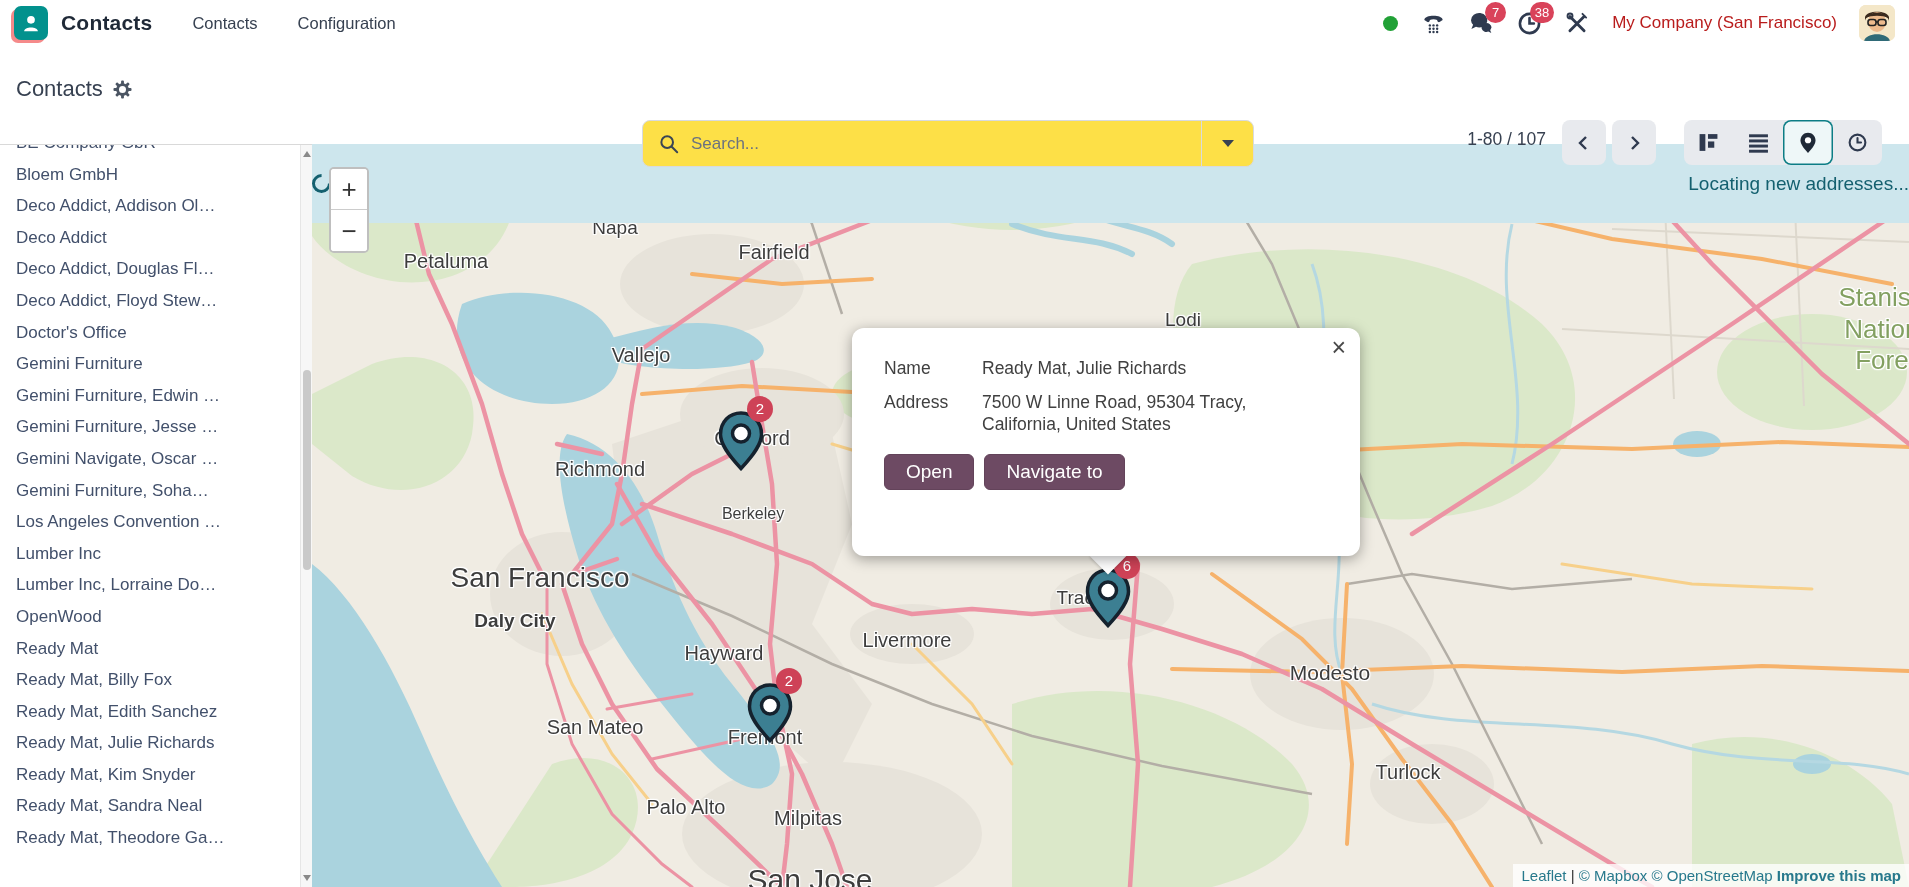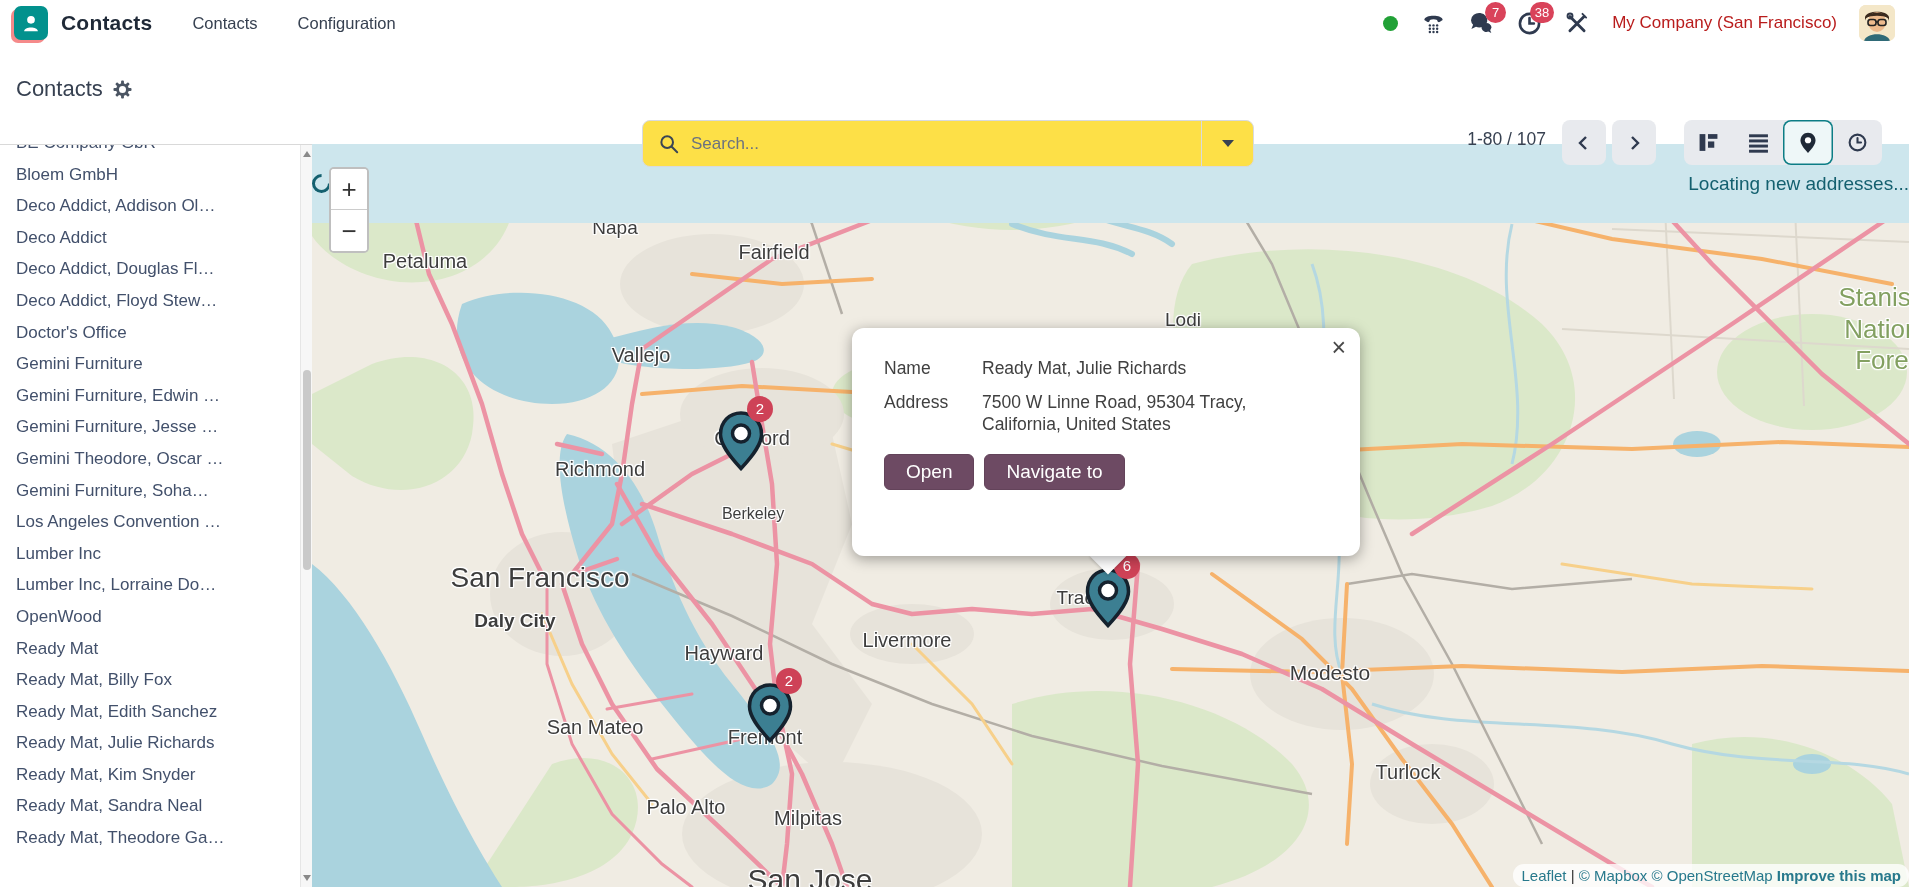--- a/index.html
+++ b/index.html
@@ -91,21 +91,21 @@
     z-index:40; display:flex; align-items:center; justify-content:space-between; gap:11px; }
   .banner-spinner { width:19px; height:19px; border-radius:50%; border:3px solid #14606f;
     border-top-color:transparent; transform:rotate(45deg); }
   .banner-text { font-size:19px; color:#14606f; }
   .zoom-ctl { position:absolute; left:17px; top:23px; width:40px; z-index:50;
     border:2px solid rgba(0,0,0,.25); border-radius:5px; overflow:hidden; background:#fff; }
   .zoom-btn { width:100%; height:41px; background:#fff; border:0; font-size:26px; color:#333;
     cursor:pointer; line-height:38px; font-family:"Liberation Sans",sans-serif; }
   .zoom-btn.zin { border-bottom:1px solid #ccc; }
   .map-attribution { position:absolute; right:0; bottom:0; background:rgba(255,255,255,.78);
-    padding:3px 8px; font-size:15px; color:#333; z-index:45; white-space:nowrap;border-radius:11px; }
+    padding:3px 8px; font-size:15px; color:#333; z-index:45; white-space:nowrap; }
   .attr-link { color:#27798c; text-decoration:none; }
   .attr-bold { font-weight:700; color:#27798c; }
 </style>
 </head>
 <body>
 
 <div class="navbar">
   <div class="nav-left">
     <div class="app-icon">
       <svg width="22" height="22" viewBox="0 0 24 24">
@@ -250,21 +250,21 @@
       <div class="contact-item">BE Company GbR</div>
       <div class="contact-item">Bloem GmbH</div>
       <div class="contact-item">Deco Addict, Addison Ol…</div>
       <div class="contact-item">Deco Addict</div>
       <div class="contact-item">Deco Addict, Douglas Fl…</div>
       <div class="contact-item">Deco Addict, Floyd Stew…</div>
       <div class="contact-item">Doctor's Office</div>
       <div class="contact-item">Gemini Furniture</div>
       <div class="contact-item">Gemini Furniture, Edwin …</div>
       <div class="contact-item">Gemini Furniture, Jesse …</div>
-      <div class="contact-item">Gemini Theodore, Oscar …</div>
+      <div class="contact-item">Gemini Navigate, Oscar …</div>
       <div class="contact-item">Gemini Furniture, Soha…</div>
       <div class="contact-item">Los Angeles Convention …</div>
       <div class="contact-item">Lumber Inc</div>
       <div class="contact-item">Lumber Inc, Lorraine Do…</div>
       <div class="contact-item">OpenWood</div>
       <div class="contact-item">Ready Mat</div>
       <div class="contact-item">Ready Mat, Billy Fox</div>
       <div class="contact-item">Ready Mat, Edith Sanchez</div>
       <div class="contact-item">Ready Mat, Julie Richards</div>
       <div class="contact-item">Ready Mat, Kim Snyder</div>
@@ -374,21 +374,21 @@
       <path d="M245,300 L290,310"></path>
     </g>
     <g fill="none" stroke="#ec93a4" stroke-width="3" stroke-linecap="round">
       <path d="M295,565 L380,550"></path>
       <path d="M340,615 L430,595"></path>
       <path d="M235,445 L235,520 L260,600 L300,670 L350,720 L380,743"></path>
     </g>
   </svg>
 
   <div class="map-labels">
-      <div class="map-label" style="left: 113px; top: 117px; font-size: 20px;">Petaluma</div>
+      <div class="map-label" style="left: 134px; top: 117px; font-size: 20px;">Petaluma</div>
       <div class="map-label" style="left: 303px; top: 84px; font-size: 19px;">Napa</div>
       <div class="map-label" style="left: 462px; top: 108px; font-size: 20px;">Fairfield</div>
       <div class="map-label" style="left: 329px; top: 211px; font-size: 20px;">Vallejo</div>
       <div class="map-label" style="left: 288px; top: 325px; font-size: 20px;">Richmond</div>
       <div class="map-label" style="left: 440px; top: 294px; font-size: 20px;">Concord</div>
       <div class="map-label" style="left: 441px; top: 370px; font-size: 16px;">Berkeley</div>
       <div class="map-label" style="left: 228px; top: 434px; font-size: 28px;">San Francisco</div>
       <div class="map-label" style="left: 203px; top: 477px; font-size: 19px; font-weight: bold;">Daly City</div>
       <div class="map-label" style="left: 412px; top: 509px; font-size: 20px;">Hayward</div>
       <div class="map-label" style="left: 595px; top: 496px; font-size: 20px;">Livermore</div>

